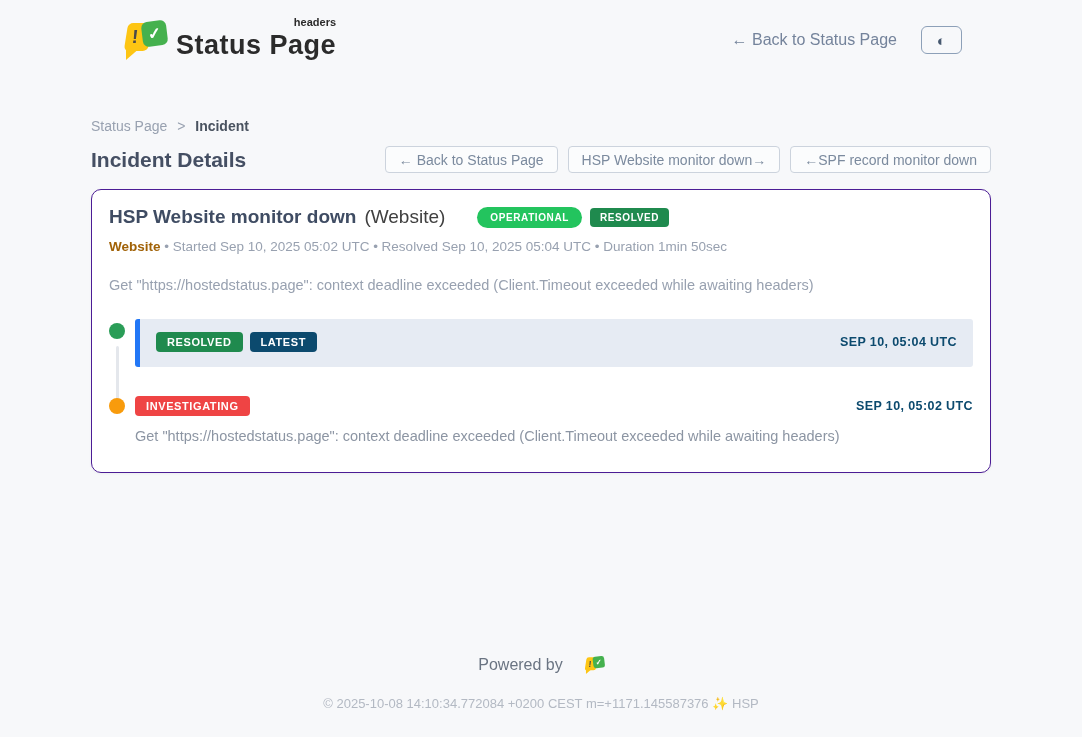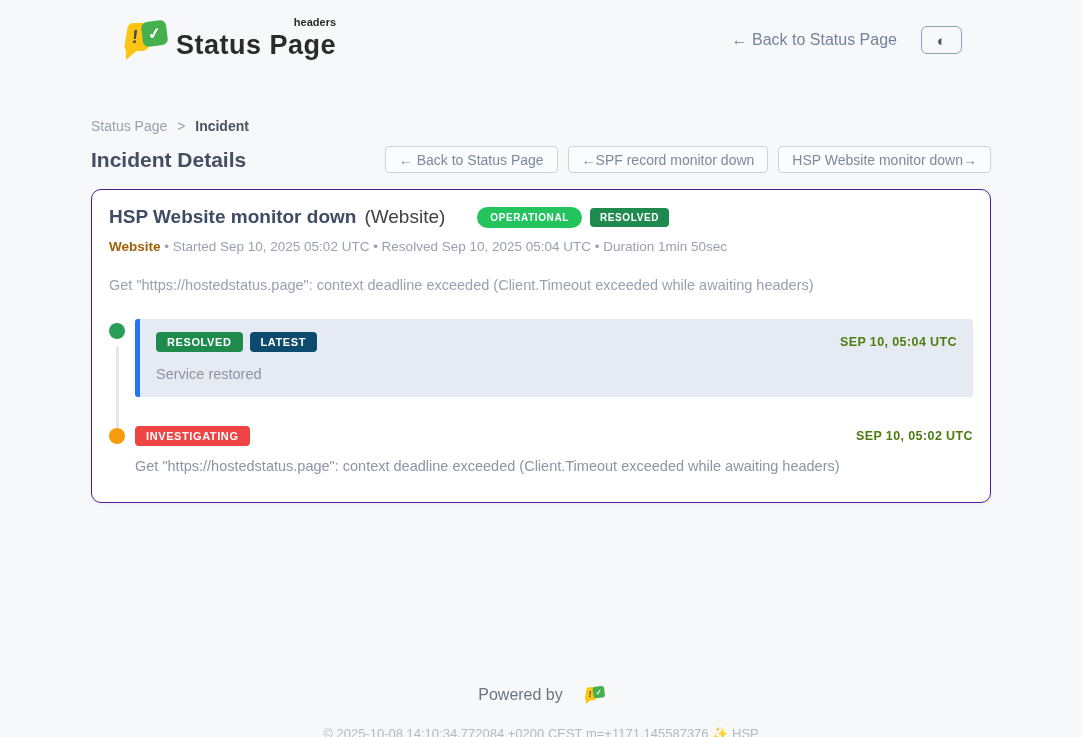--- a/index.html
+++ b/index.html
@@ -66,21 +66,21 @@
   .tl-item + .tl-item { margin-top:29px; }
   .tl-dot-col { width:16px; flex:0 0 16px; position:relative; }
   .tl-dot { display:block; width:16px; height:16px; border-radius:50%; }
   .green-dot { background:#2a9d57; margin-top:4px; }
   .orange-dot { background:#f89b0c; margin-top:2px; }
   .tl-line { position:absolute; left:6.5px; top:27px; bottom:-36px; width:3px; background:#e4e7ec; border-radius:2px; }
   .tl-content { flex:1; margin-left:10px; }
   .tl-box { background:#e6ebf3; border-left:5px solid #2277f6; border-radius:3px; padding:13px 16px 15px; }
   .tl-head { display:flex; align-items:center; gap:7px; }
   .tl-head .badge { font-size:11px; padding:4px 11px; }
-  .tl-time { margin-left:auto; font-size:12.5px; font-weight:bold; color:#4d7c0f; letter-spacing:0.4px;text-align:right; }
+  .tl-time { margin-left:auto; font-size:12.5px; font-weight:bold; color:#0c4a6e; letter-spacing:0.4px;text-align:right; }
   .tl-msg { margin-top:14px; font-size:14.5px; color:#8c95a3; }
   .tl-plain .tl-msg { margin-top:12px; }
 
   
   .footer { margin-top:182px; text-align:center; }
   .powered { font-size:16px; color:#6a7482; display:flex; align-items:center; justify-content:center; gap:19px; }
   .mini-logo { position:relative; width:22px; height:20px; display:inline-block; }
   .mini-logo .scaled { position:absolute; left:0; top:0; transform:scale(0.46); transform-origin:0 0; }
   .copyright { margin-top:21px; font-size:13px; color:#b3b9c3; }
   .sparkle { color:#f6c445; }
@@ -115,22 +115,22 @@
   <nav class="breadcrumb">
     <span class="crumb-link">Status Page</span>
     <span class="sep">&gt;</span>
     <span class="crumb-current">Incident</span>
   </nav>
 
   <div class="title-row">
     <h1 class="page-title">Incident Details</h1>
     <div class="nav-buttons">
       <button>← Back to Status Page</button>
+      <button>HSP Website monitor down→</button>
       <button>←SPF record monitor down</button>
-      <button>HSP Website monitor down→</button>
     </div>
   </div>
 
   <section class="card">
     <div class="card-title-row">
       <h2 class="incident-title">HSP Website monitor down</h2>
       <span class="incident-scope">(Website)</span>
       <span class="badge pill green-bright">OPERATIONAL</span>
       <span class="badge green">RESOLVED</span>
     </div>
@@ -149,21 +149,20 @@
           <span class="tl-dot green-dot"></span>
           <span class="tl-line"></span>
         </div>
         <div class="tl-content">
           <div class="tl-box">
             <div class="tl-head">
               <span class="badge green">RESOLVED</span>
               <span class="badge blue">LATEST</span>
               <span class="tl-time">SEP 10, 05:04 UTC</span>
             </div>
-            <div class="tl-msg">Service restored</div>
           </div>
         </div>
       </div>
 
       <div class="tl-item">
         <div class="tl-dot-col">
           <span class="tl-dot orange-dot"></span>
         </div>
         <div class="tl-content tl-plain">
           <div class="tl-head">

